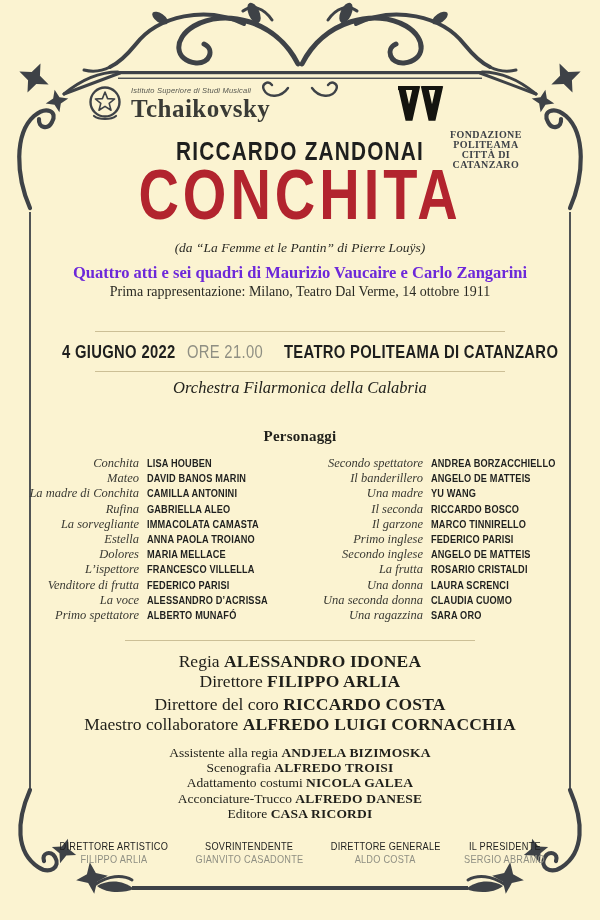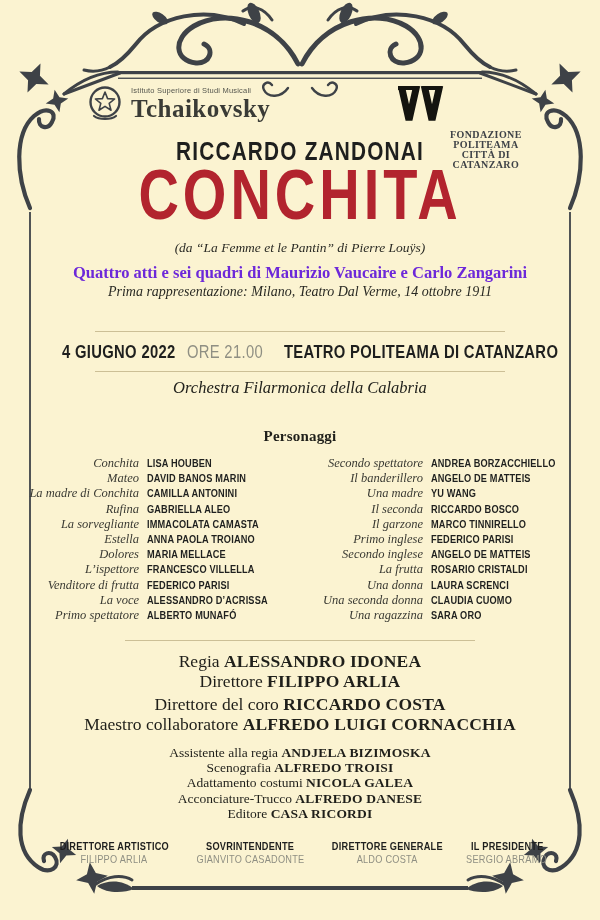--- a/index.html
+++ b/index.html
@@ -9,40 +9,40 @@
   .frame-svg{position:absolute;left:0;top:0;pointer-events:none;}
 
   
   .cx{display:inline-block;transform:scaleX(.8);transform-origin:center;}
   .cxl{display:inline-block;transform:scaleX(.8);transform-origin:left center;}
 
   
   .logo-left{position:absolute;left:86px;top:84px;display:flex;align-items:center;gap:7px;}
   .logo-left-text{display:flex;flex-direction:column;line-height:1;}
   .logo-left-small{font-family:"Liberation Sans",sans-serif;font-size:7.5px;color:#55564e;
-                   letter-spacing:.2px;margin-bottom:2px;}
+                   letter-spacing:.2px;margin-bottom:2px;font-style:italic;}
   .logo-left-name{font-family:"Liberation Serif",serif;font-size:25px;font-weight:600;
                   color:#3a3b36;letter-spacing:.5px;}
   .logo-right{position:absolute;left:398px;top:86px;display:flex;align-items:flex-start;gap:6px;}
   .logo-right-text{font-family:Liberation Serif, serif;font-size:10px;font-weight:700;
                    color:#3e4247;text-align:center;line-height:10px;letter-spacing:.4px;padding-top:2px;margin-top:42px;}
 
   
   .composer{position:absolute;left:0;right:0;top:136px;text-align:center;
             font-family:"Liberation Sans",sans-serif;font-weight:700;font-size:26px;
             color:#1e1f1e;letter-spacing:1.5px;}
   .title{position:absolute;left:0;right:0;top:158px;text-align:center;
          font-family:"Liberation Sans",sans-serif;font-weight:700;font-size:70px;
          color:#b2242e;letter-spacing:5px;line-height:74px;}
   .src-line{position:absolute;left:0;right:0;top:240px;text-align:center;
             font-style:italic;font-size:13.5px;color:#2a2a24;}
   .libretto-line{position:absolute;left:0;right:0;top:263px;text-align:center;
             font-weight:700;font-size:16.5px;color:#6d28d9;}
   .premiere-line{position:absolute;left:0;right:0;top:284px;text-align:center;
-            font-style:italic;font-size:14px;color:#2a2a24;}
+            font-size:14px;color:#2a2a24;}
 
   
   .rule{position:absolute;height:1px;background:#ccbf96;}
   .rule-ev-top{left:95px;right:95px;top:331px;}
   .rule-ev-bot{left:95px;right:95px;top:371px;}
   .event-bar{position:absolute;left:0;right:0;top:337px;height:30px;line-height:30px;
              text-align:center;font-family:"Liberation Sans",sans-serif;font-size:18.5px;
              white-space:nowrap;}
   .ev-date,.ev-venue{font-weight:700;color:#1e1f1e;letter-spacing:.4px;}
   .ev-time{font-weight:400;color:#8f8f83;letter-spacing:.4px;margin:0 9px;}
@@ -72,21 +72,21 @@
              font-size:17.5px;line-height:19.5px;color:#1f1f1a;}
   .credits-c{position:absolute;left:0;right:0;top:745px;text-align:center;
              font-size:13.5px;line-height:15.2px;color:#1f1f1a;}
   .credit-name{font-weight:700;letter-spacing:.2px;}
 
   
   .footer-row{position:absolute;left:46px;right:46px;top:840px;display:flex;
               justify-content:space-between;text-align:center;
               font-family:"Liberation Sans",sans-serif;}
   .footer-col{flex:1;line-height:13px;white-space:nowrap;}
-  .footer-title{font-weight:700;font-size:11.5px;color:#1e1f1e;letter-spacing:.3px;}
+  .footer-title{font-weight:400;font-size:11.5px;color:#1e1f1e;letter-spacing:.3px;}
   .footer-name{font-weight:400;font-size:11.5px;color:#8f8f83;letter-spacing:.3px;}
 </style>
 </head>
 <body>
 
 <div class="page">
 
   <svg class="frame-svg" width="600" height="920" viewBox="0 0 600 920" aria-hidden="true">
     <defs>
       <path id="star4" d="M0,-16 L4.5,-4.5 L16,0 L4.5,4.5 L0,16 L-4.5,4.5 L-16,0 L-4.5,-4.5 Z"></path>

